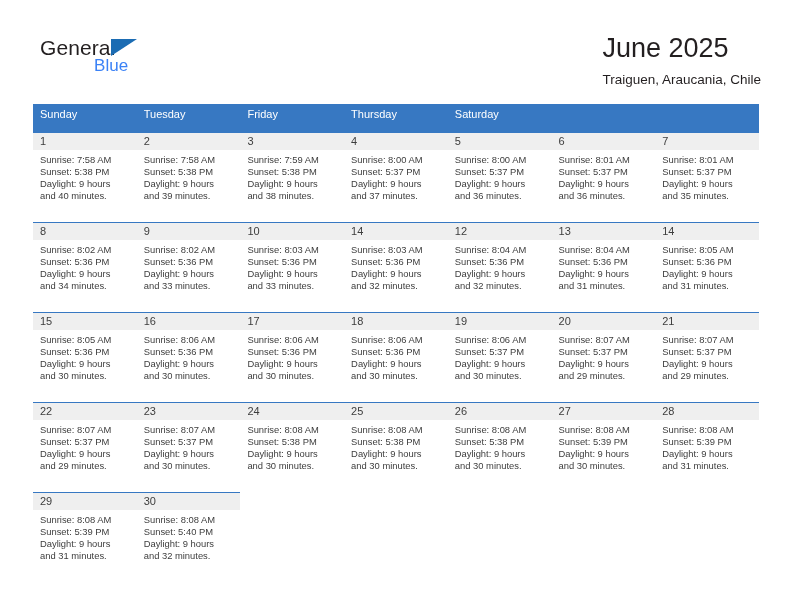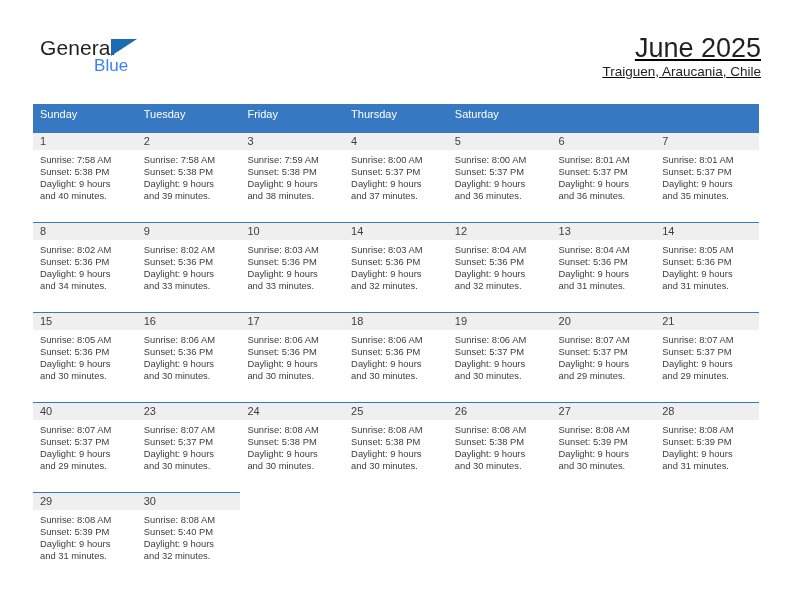--- a/index.html
+++ b/index.html
@@ -58,31 +58,29 @@
     top: 20px;
     font-size: 17px;
     color: #3b82f6;
     letter-spacing: .1px;
   }
 
   .title-block {
     position: absolute;
     right: 36px;
     top: 32px;
-    text-align: right;
-    text-decoration: underline;
   }
   .cal-title {
     font-size: 27px;
     color: #231f20;
     line-height: 32px;
     font-weight: normal;
   }
   .cal-subtitle {
-    margin-top: 0;
+    margin-top: 8px;
     font-size: 13.5px;
     color: #231f20;
     line-height: 16px;
   }
 
   
   .grid {
     position: absolute;
     left: 33px;
     top: 104px;
@@ -411,21 +409,21 @@
               <div class="cell-line">Sunrise: 8:07 AM</div>
               <div class="cell-line">Sunset: 5:37 PM</div>
               <div class="cell-line">Daylight: 9 hours</div>
               <div class="cell-line">and 29 minutes.</div>
             </div>
           </div>
         </div>
         <div class="week-row">
           <div class="cell filled">
             <div class="daynum-band">
-              <span class="daynum">40</span>
+              <span class="daynum">22</span>
             </div>
             <div class="cell-body">
               <div class="cell-line">Sunrise: 8:07 AM</div>
               <div class="cell-line">Sunset: 5:37 PM</div>
               <div class="cell-line">Daylight: 9 hours</div>
               <div class="cell-line">and 29 minutes.</div>
             </div>
           </div>
           <div class="cell filled">
             <div class="daynum-band">

